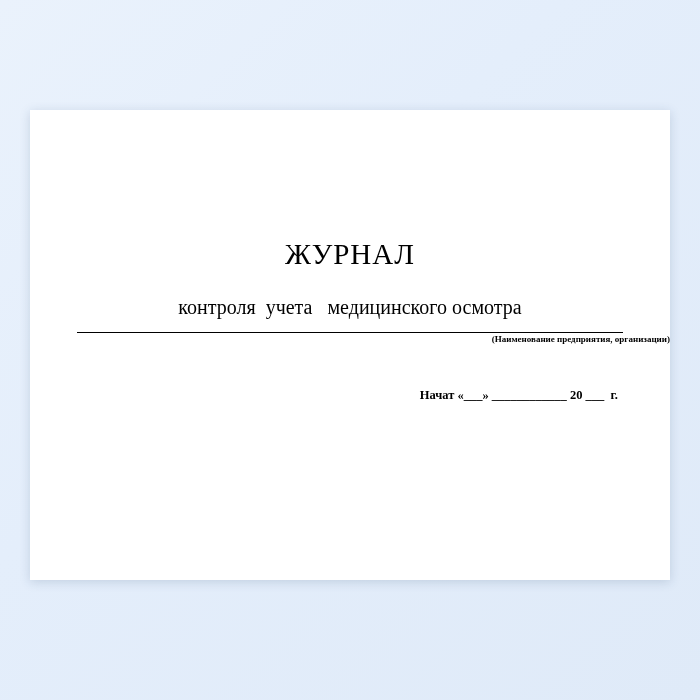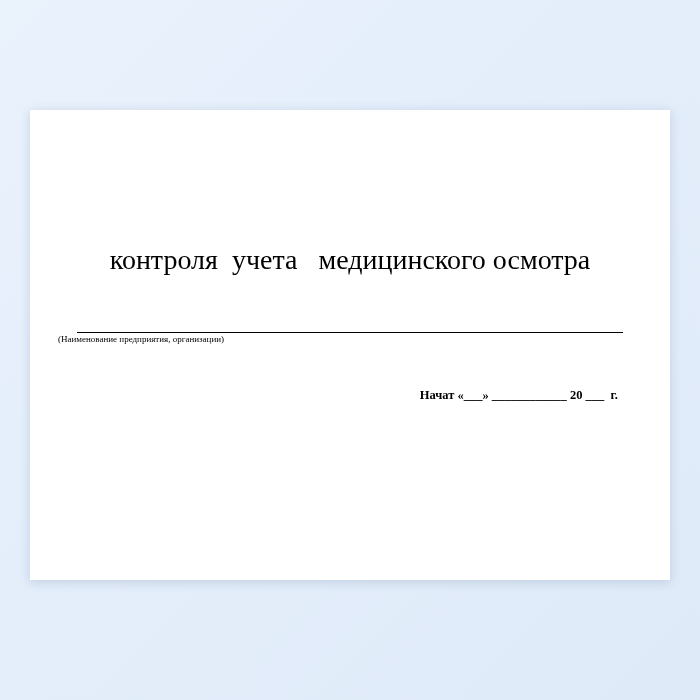--- a/index.html
+++ b/index.html
@@ -42,42 +42,42 @@
     top: 128px;
     text-align: center;
   }
   .title-main {
     font-size: 29px;
     letter-spacing: 1px;
     color: #000;
     line-height: 1.15;
   }
   .title-sub {
-    font-size: 28px;
+    font-size: 20px;
     color: #000;
-    margin-top: 5px;
+    margin-top: 24px;
     line-height: 1.2;
     white-space: pre;
   }
   .org-line {
     position: absolute;
     left: 47px;
     right: 47px;
     top: 222px;
     border-bottom: 1px solid #000;
     height: 0;
   }
   .org-caption {
     position: absolute;
     left: 0;
     right: 0;
     top: 224px;
-    text-align: left;
+    text-align: right;
     font-size: 9px;
-    font-weight: normal;
+    font-weight: bold;
     color: #000;
     font-family: "Liberation Serif", serif;
     margin-left: 28px;
   }
   .dates {
     position: absolute;
     left: 0;
     right: 52px;
     top: 278px;
     text-align: right;
@@ -95,20 +95,21 @@
 </style>
 </head>
 <body>
 
 <div id="page-wrap">
 
   <div class="sheet">
     <div class="sheet-inner">
 
       <div class="title-block">
+        <div class="title-main">ЖУРНАЛ</div>
         <div class="title-sub">контроля  учета   медицинского осмотра</div>
       </div>
 
       <div class="org-line"></div>
       <div class="org-caption">(Наименование предприятия, организации)</div>
 
       <div class="dates">
         <div class="date-row">Начат «___» ____________ 20 ___  г.</div>
       </div>
 

